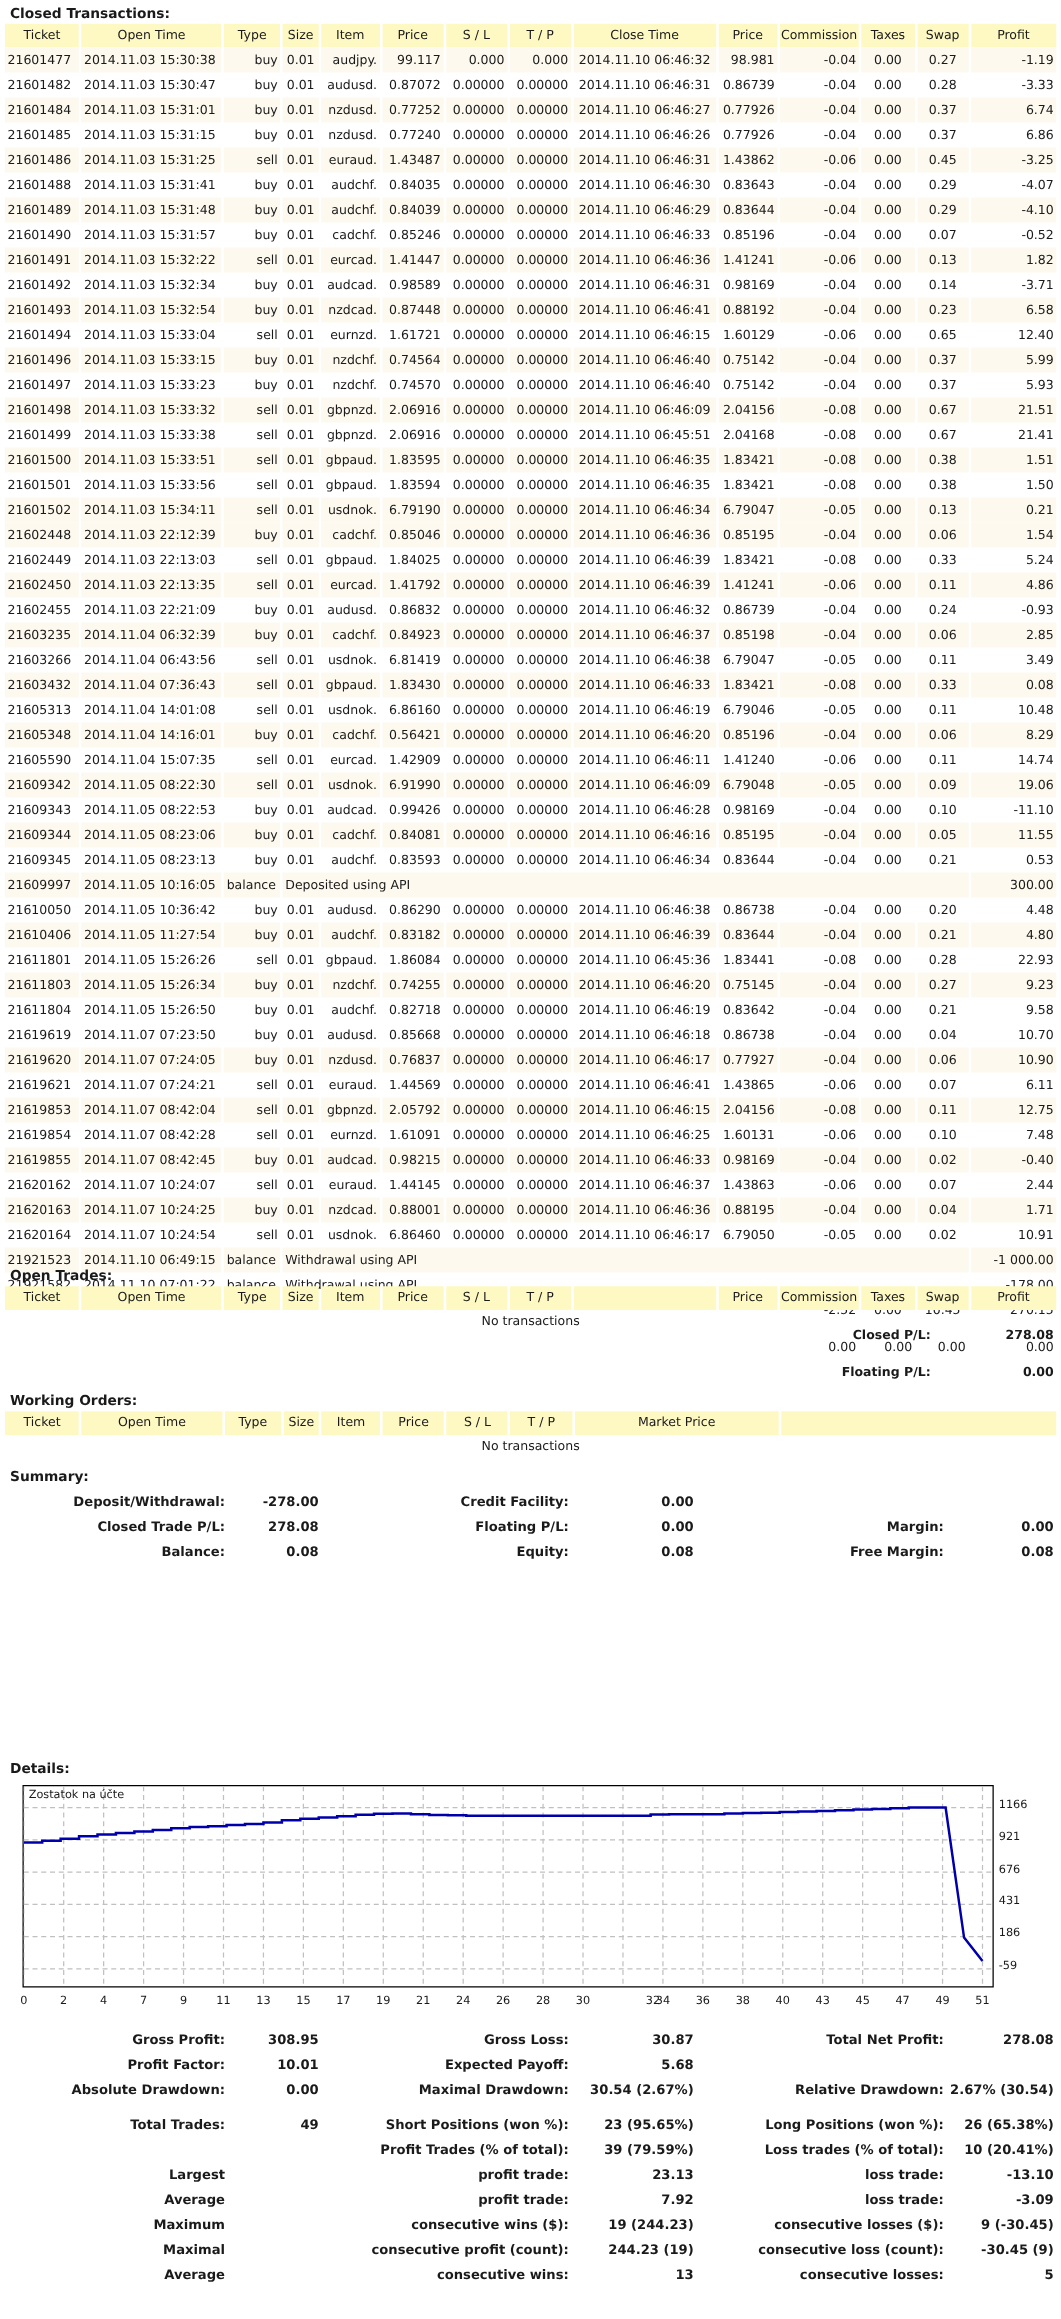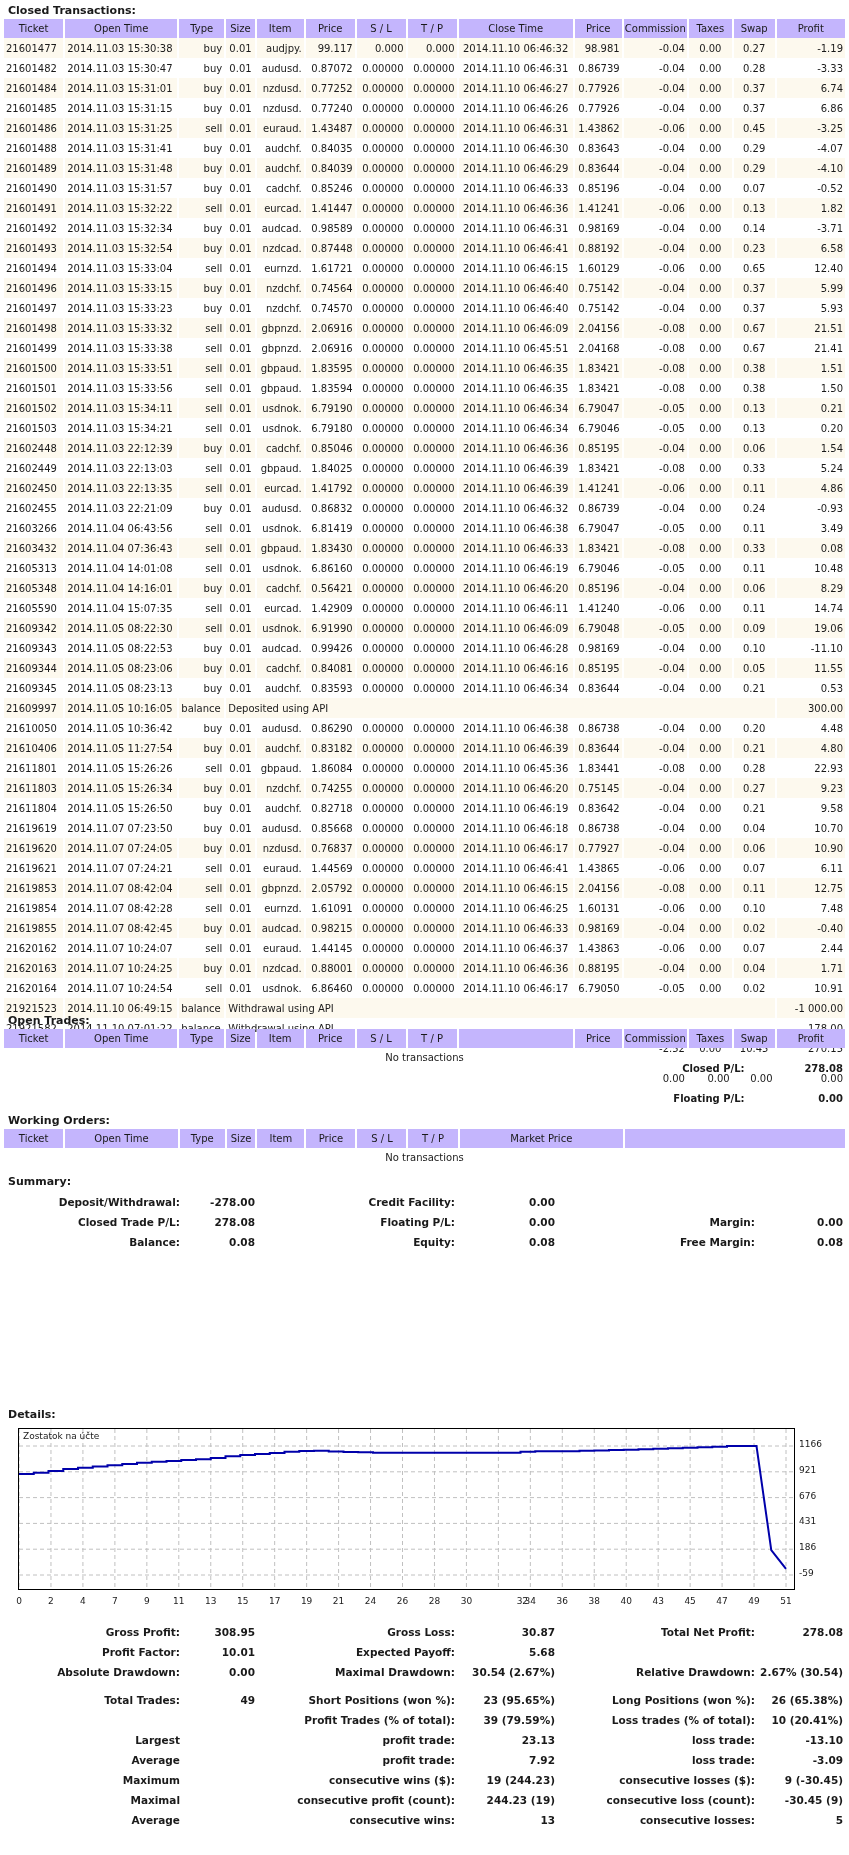--- a/index.html
+++ b/index.html
@@ -1,19 +1,19 @@
 <!DOCTYPE html>
 <html><head>
 <meta charset="utf-8">
 <style>
   html, body { margin: 0; padding: 0; background: #ffffff; }
   body { width: 849px; height: 1855px; font-family: "DejaVu Sans", sans-serif; font-size: 10px; color: #1a1a1a; position: relative; overflow: hidden; }
   .section-title { font-weight: bold; font-size: 11px; padding-left: 8px; height: 16px; line-height: 16px; }
   table.grid { border-collapse: separate; border-spacing: 2px 0; width: 845px; margin-left: 2px; table-layout: fixed; }
-  table.grid th { background: #c4b5fd; font-weight: normal; height: 19px; padding: 0; text-align: center; font-size: 10px; color: #1a1a1a; }
+  table.grid th { background: #fef9c3; font-weight: normal; height: 19px; padding: 0; text-align: center; font-size: 10px; color: #1a1a1a; }
   table.grid td { height: 20px; padding: 0 2px; white-space: nowrap; overflow: visible; font-size: 10px; }
   tr.alt td { background: #fdf9ee; }
   td.r { text-align: right; }
   td.c { text-align: center; }
   td.l { text-align: left; }
   .bold { font-weight: bold; }
   .notrans { text-align: center; height: 20px; line-height: 20px; }
   .sum-table { border-collapse: collapse; margin-left: 0; }
   .sum-table td { height: 20px; padding: 0; font-weight: bold; font-size: 10.5px; white-space: nowrap; }
   .chart-wrap { position: relative; margin-left: 18px; width: 830px; height: 192px; }
@@ -362,36 +362,20 @@
           <td class="r">6.79190</td>
           <td class="r">0.00000</td>
           <td class="r">0.00000</td>
           <td class="c">2014.11.10 06:46:34</td>
           <td class="r">6.79047</td>
           <td class="r">-0.05</td>
           <td class="c">0.00</td>
           <td class="c">0.13</td>
           <td class="r">0.21</td>
         </tr>
-        <tr>
-          <td class="l">21601503</td>
-          <td class="l">2014.11.03 15:34:21</td>
-          <td class="r">sell</td>
-          <td class="c">0.01</td>
-          <td class="r">usdnok.</td>
-          <td class="r">6.79180</td>
-          <td class="r">0.00000</td>
-          <td class="r">0.00000</td>
-          <td class="c">2014.11.10 06:46:34</td>
-          <td class="r">6.79046</td>
-          <td class="r">-0.05</td>
-          <td class="c">0.00</td>
-          <td class="c">0.13</td>
-          <td class="r">0.20</td>
-        </tr>
         <tr class="alt">
           <td class="l">21602448</td>
           <td class="l">2014.11.03 22:12:39</td>
           <td class="r">buy</td>
           <td class="c">0.01</td>
           <td class="r">cadchf.</td>
           <td class="r">0.85046</td>
           <td class="r">0.00000</td>
           <td class="r">0.00000</td>
           <td class="c">2014.11.10 06:46:36</td>
@@ -441,20 +425,36 @@
           <td class="r">audusd.</td>
           <td class="r">0.86832</td>
           <td class="r">0.00000</td>
           <td class="r">0.00000</td>
           <td class="c">2014.11.10 06:46:32</td>
           <td class="r">0.86739</td>
           <td class="r">-0.04</td>
           <td class="c">0.00</td>
           <td class="c">0.24</td>
           <td class="r">-0.93</td>
+        </tr>
+        <tr class="alt">
+          <td class="l">21603235</td>
+          <td class="l">2014.11.04 06:32:39</td>
+          <td class="r">buy</td>
+          <td class="c">0.01</td>
+          <td class="r">cadchf.</td>
+          <td class="r">0.84923</td>
+          <td class="r">0.00000</td>
+          <td class="r">0.00000</td>
+          <td class="c">2014.11.10 06:46:37</td>
+          <td class="r">0.85198</td>
+          <td class="r">-0.04</td>
+          <td class="c">0.00</td>
+          <td class="c">0.06</td>
+          <td class="r">2.85</td>
         </tr>
         <tr>
           <td class="l">21603266</td>
           <td class="l">2014.11.04 06:43:56</td>
           <td class="r">sell</td>
           <td class="c">0.01</td>
           <td class="r">usdnok.</td>
           <td class="r">6.81419</td>
           <td class="r">0.00000</td>
           <td class="r">0.00000</td>

